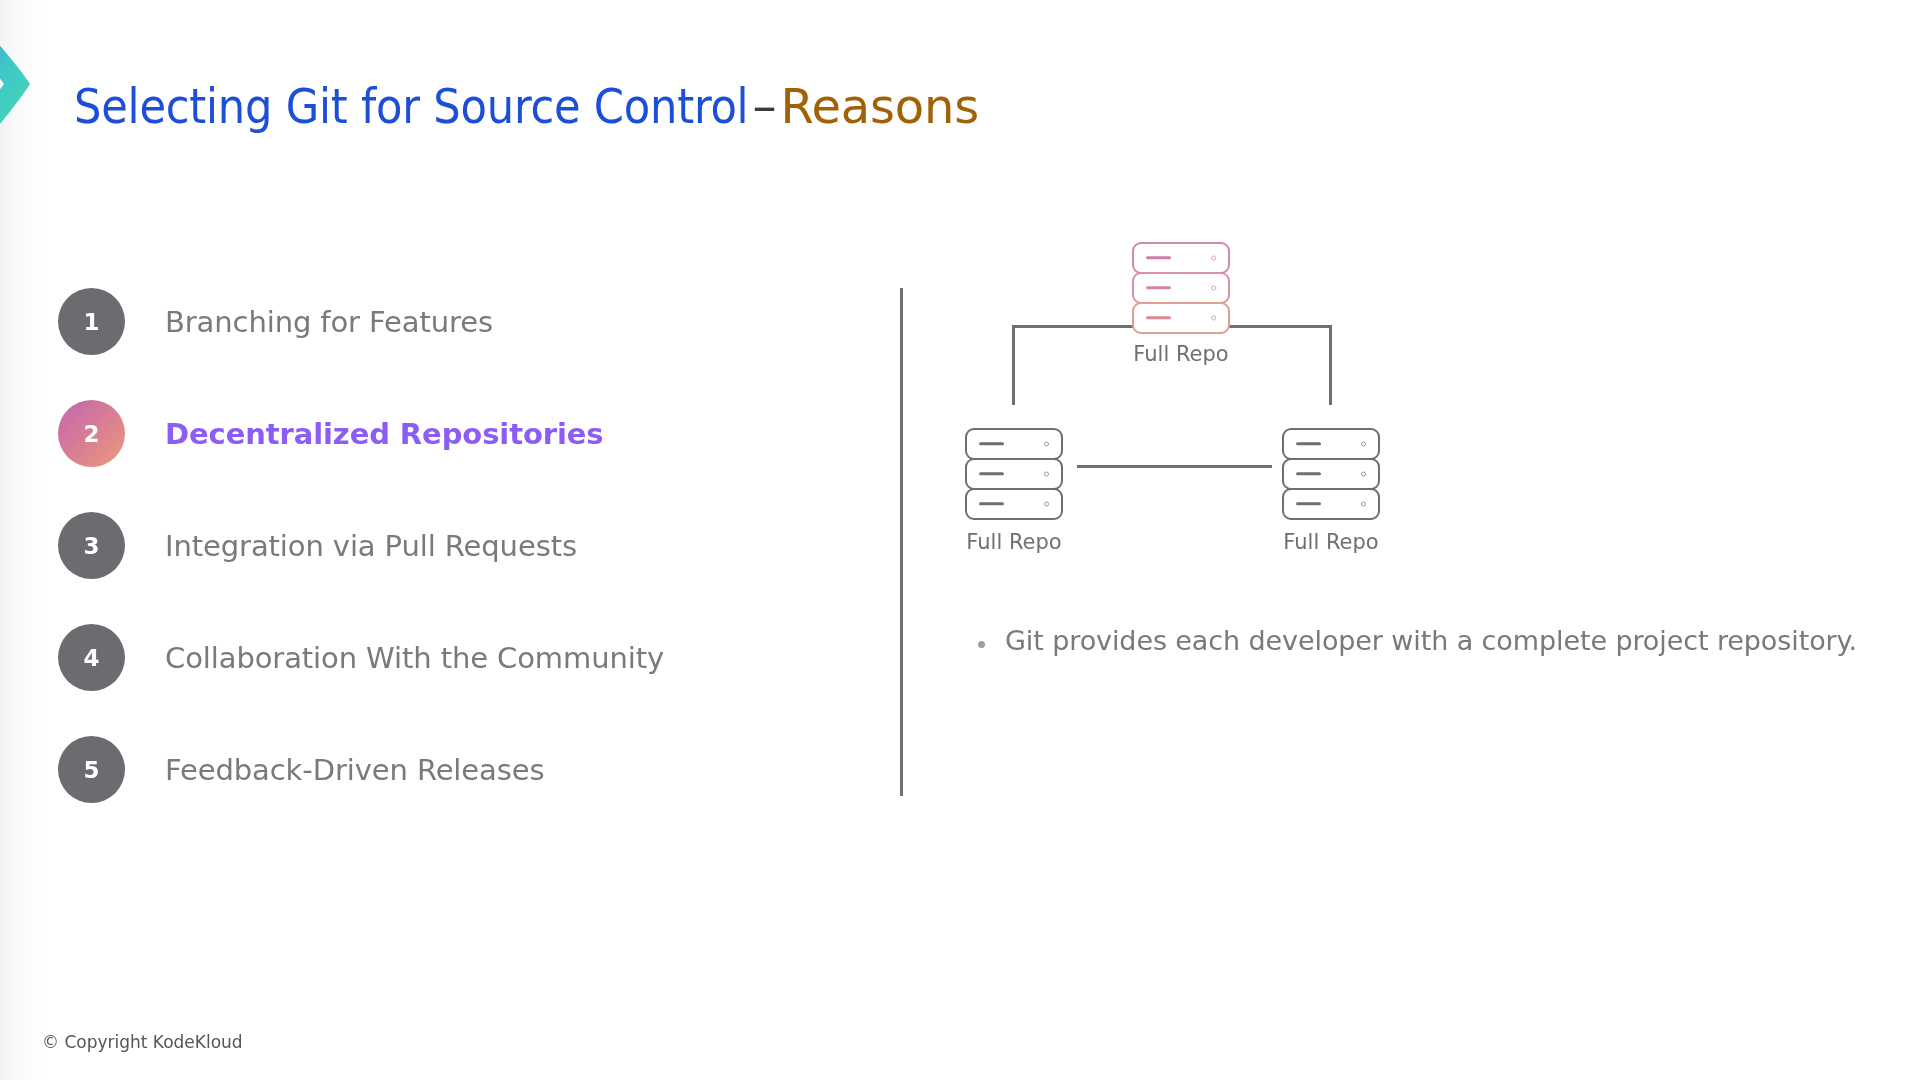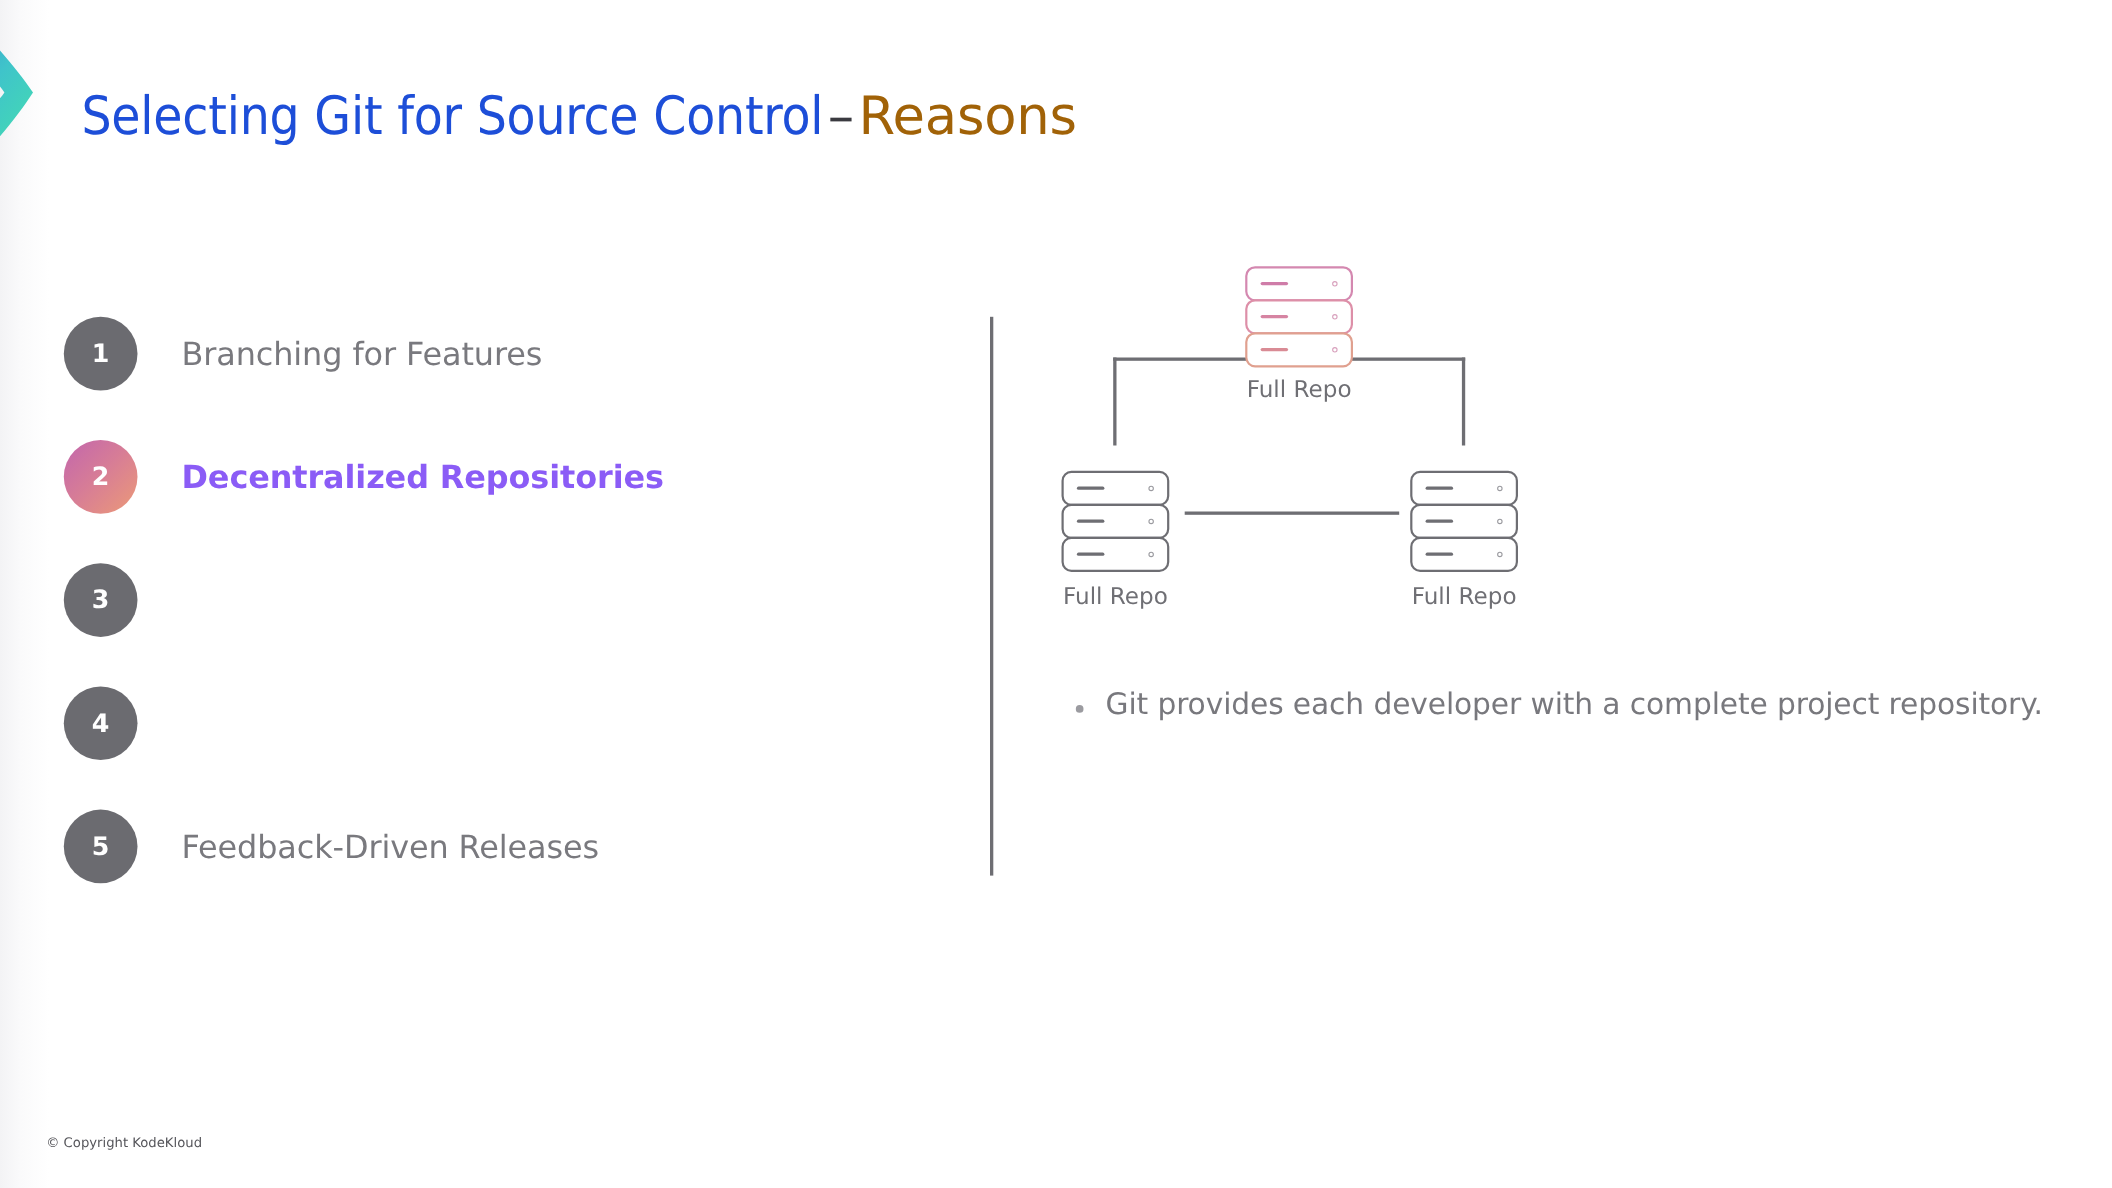--- a/index.html
+++ b/index.html
@@ -190,21 +190,21 @@
     font-size:27px;
     color:#78787d;
     letter-spacing:-0.1px;
     white-space:nowrap;
   }
 
   
   #footer-copyright {
     position:absolute;
     left:42px; top:1032px;
-    font-size:12px;
+    font-size:17px;
     color:#55555a;
   }
 </style>
 </head>
 <body>
 
 <div id="edge-band"></div>
 
 <svg id="brand-logo" viewBox="0 0 70 155">
   <defs>
@@ -228,24 +228,26 @@
     <div class="reason-label">Branching for Features</div>
   </div>
 
   <div class="reason-item is-active">
     <div class="badge">2</div>
     <div class="reason-label">Decentralized Repositories</div>
   </div>
 
   <div class="reason-item">
     <div class="badge">3</div>
+    <div class="reason-label">Integration via Pull Requests</div>
   </div>
 
   <div class="reason-item">
     <div class="badge">4</div>
+    <div class="reason-label">Collaboration With the Community</div>
   </div>
 
   <div class="reason-item">
     <div class="badge">5</div>
     <div class="reason-label">Feedback-Driven Releases</div>
   </div>
 
 </div>
 
 <div id="section-divider"></div>

